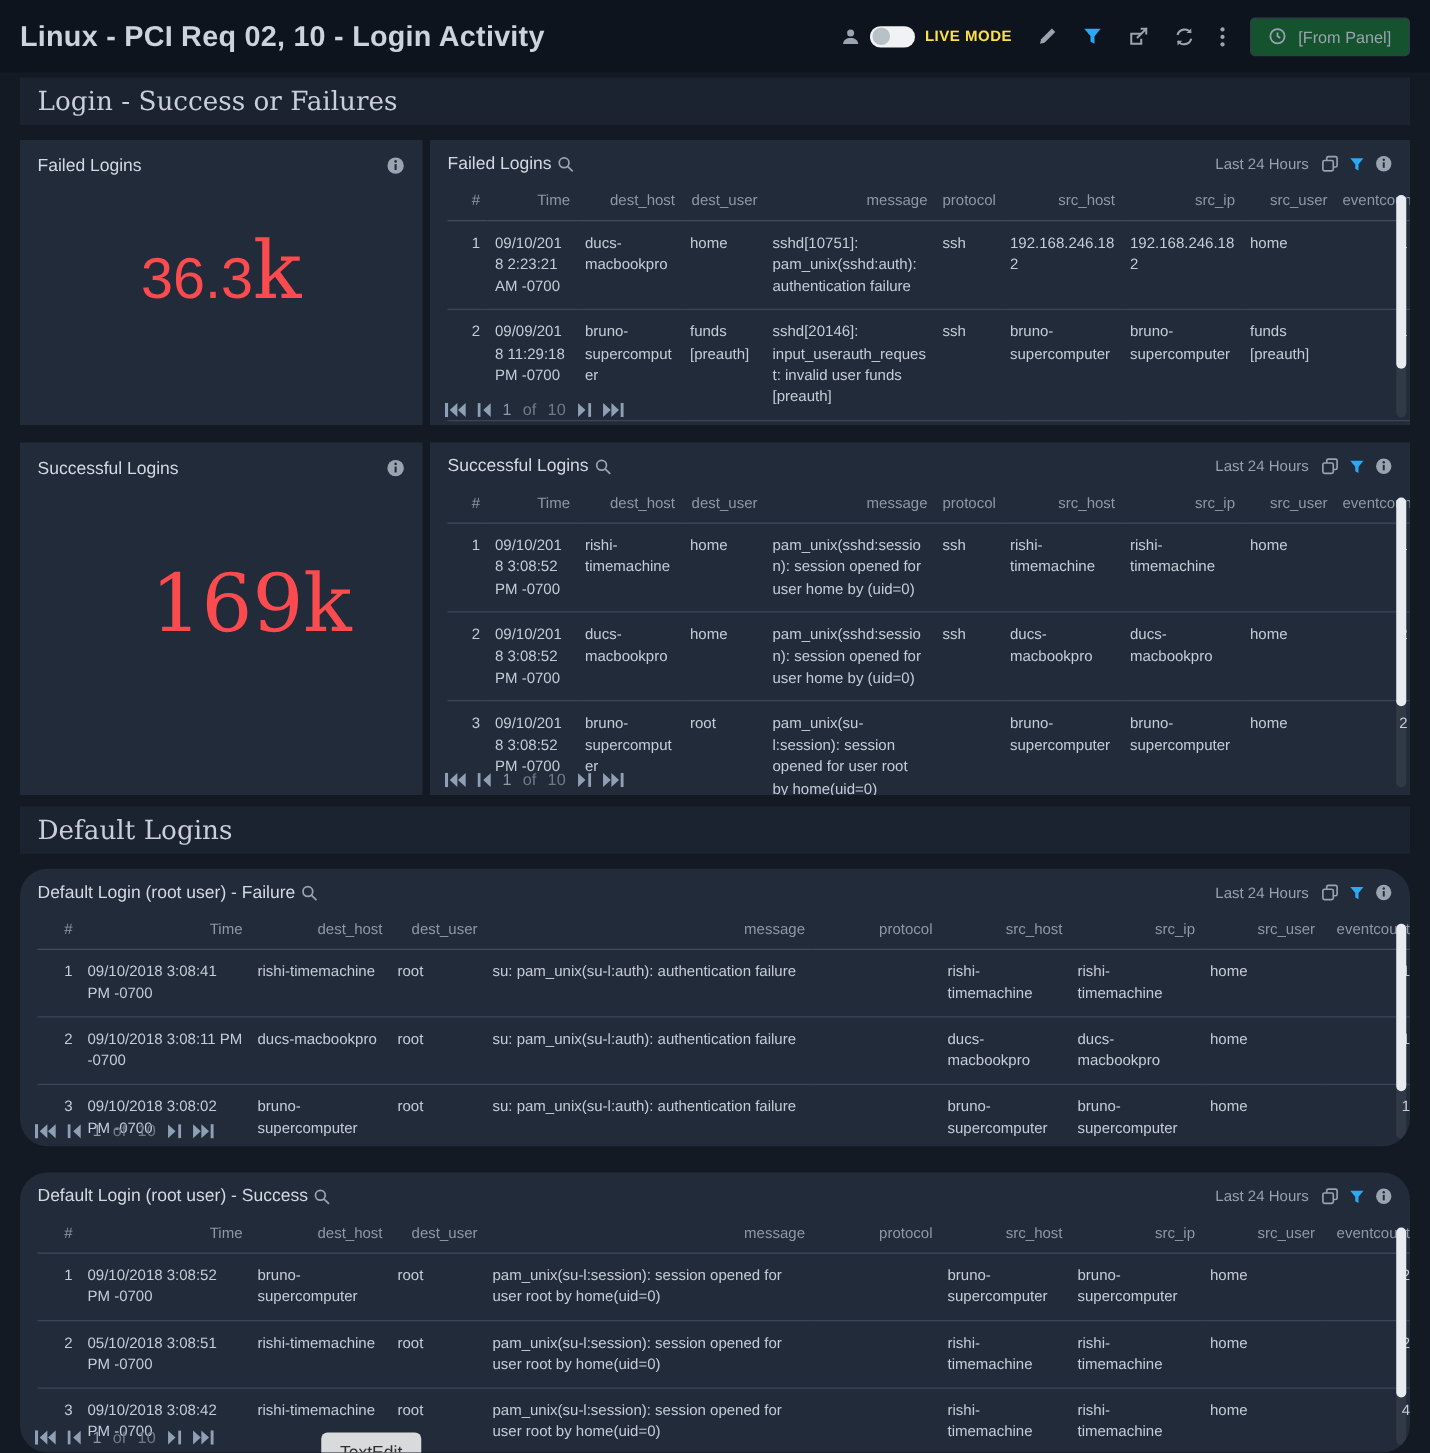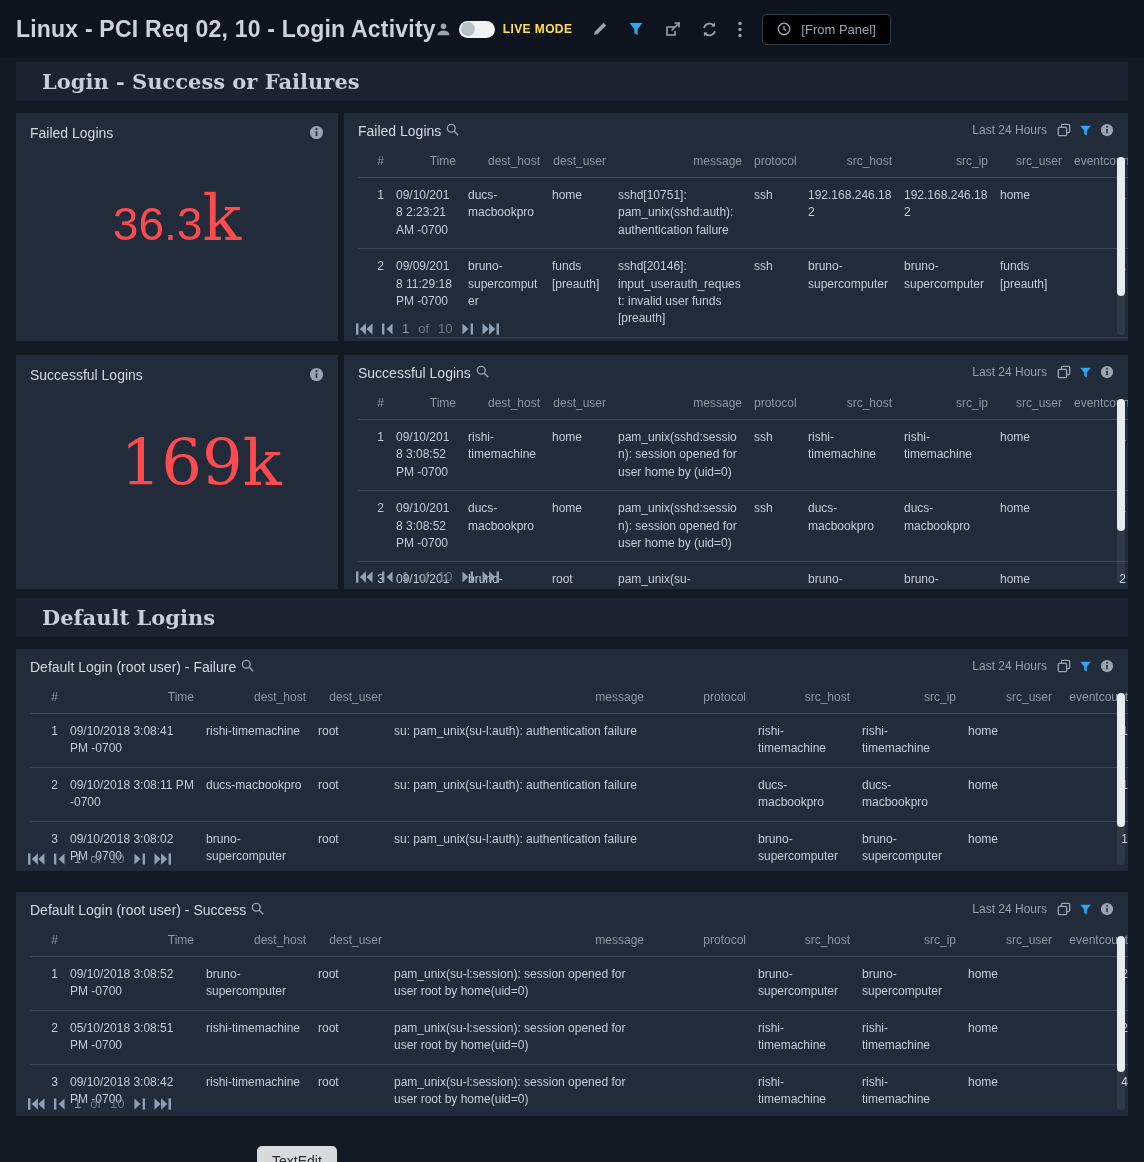--- a/index.html
+++ b/index.html
@@ -6,59 +6,60 @@
   html,body { width:1144px; height:1162px; overflow:hidden; }
   body {
     background:#141a24;
     font-family:"Liberation Sans", sans-serif;
     color:#c5ccd8;
     position:relative;
   }
   
   .topbar {
     height:58px; background:#0e141d;
-    display:flex; align-items:center; justify-content:flex-start;
+    display:flex; align-items:center; justify-content:space-between;
     padding:0 16px;
+    gap:40px;
   }
   .topbar-title { font-size:23px; font-weight:bold; color:#ccd3db; letter-spacing:.2px; }
   .topbar-right { display:flex; align-items:center; gap:20px; color:#8e97a6; }
   .live-group { display:flex; align-items:center; gap:8px; }
   .toggle { width:36px; height:17px; background:#f0f2f4; border-radius:9px; position:relative; cursor:pointer; }
   .toggle .knob { position:absolute; left:2px; top:1.5px; width:14px; height:14px; border-radius:50%; background:#b9c1c8; }
   .live-label { font-size:12px; font-weight:bold; color:#fde047; letter-spacing:.4px; }
   .icon-btn { display:flex; align-items:center; cursor:pointer; color:#9aa3b0; }
   .icon-btn svg { display:block; }
   .blue { color:#2ba9f5; }
   .from-panel {
     display:flex; align-items:center; gap:10px;
-    background:#000000; border:1px solid #313c4d; border-radius:4px;
+    background:#14532d; border:1px solid #313c4d; border-radius:4px;
     padding:7px 14px; font-size:13px; color:#9aa3b0; cursor:pointer;
   }
   
   .band {
     margin:0 16px; background:#1b2330; padding:7px 14px;
   }
-  .band-title { font-family:"DejaVu Serif", serif; font-size:21px; color:#c8cfda; font-weight:bold;margin-left:12px; }
+  .band-title { font-family:"DejaVu Serif", serif; font-size:21px; color:#c8cfda; font-weight:normal; }
   .band1 { margin-top:4px; }
   .band2 { margin-top:9px; }
   
   .row { display:flex; gap:6px; margin:0 16px; }
   .row1 { margin-top:12px; }
   .row2 { margin-top:14px; }
   .panel {
     background:#222b3a; position:relative; overflow:hidden;
   }
   .metric-panel { width:322px; flex:none; padding:12px 14px; }
   .table-panel { flex:1; padding:10px 14px 8px 14px; }
-  .full { margin:0 16px; }
+  .full { margin:0 16px;border-radius:22px; }
   .p3 { margin-top:12px; height:222px; }
   .p4 { margin-top:21px; height:224px; }
   .h-row1 { height:228px; }
-  .h-row2 { height:234px; }
-  .panel-head { display:flex; align-items:flex-start; }
+  .h-row2 { height:282px; }
+  .panel-head { display:flex; align-items:flex-end; }
   .panel-title { font-size:14px; color:#d3d9e1; }
   .mag { margin-left:5px; color:#9aa3b0; }
   .spacer { flex:1; }
   .panel-meta { display:flex; align-items:center; gap:8px; color:#9aa3b0; }
   .time-range { font-size:12px; color:#97a0ac; margin-right:2px; }
   .metric {
     position:absolute; left:0; right:0; top:46%; transform:translateY(-50%);
     text-align:center; color:#fb4b4e; line-height:1;
   }
   .metric .val-sans { font-family:"Liberation Sans", sans-serif; font-size:46px; }

